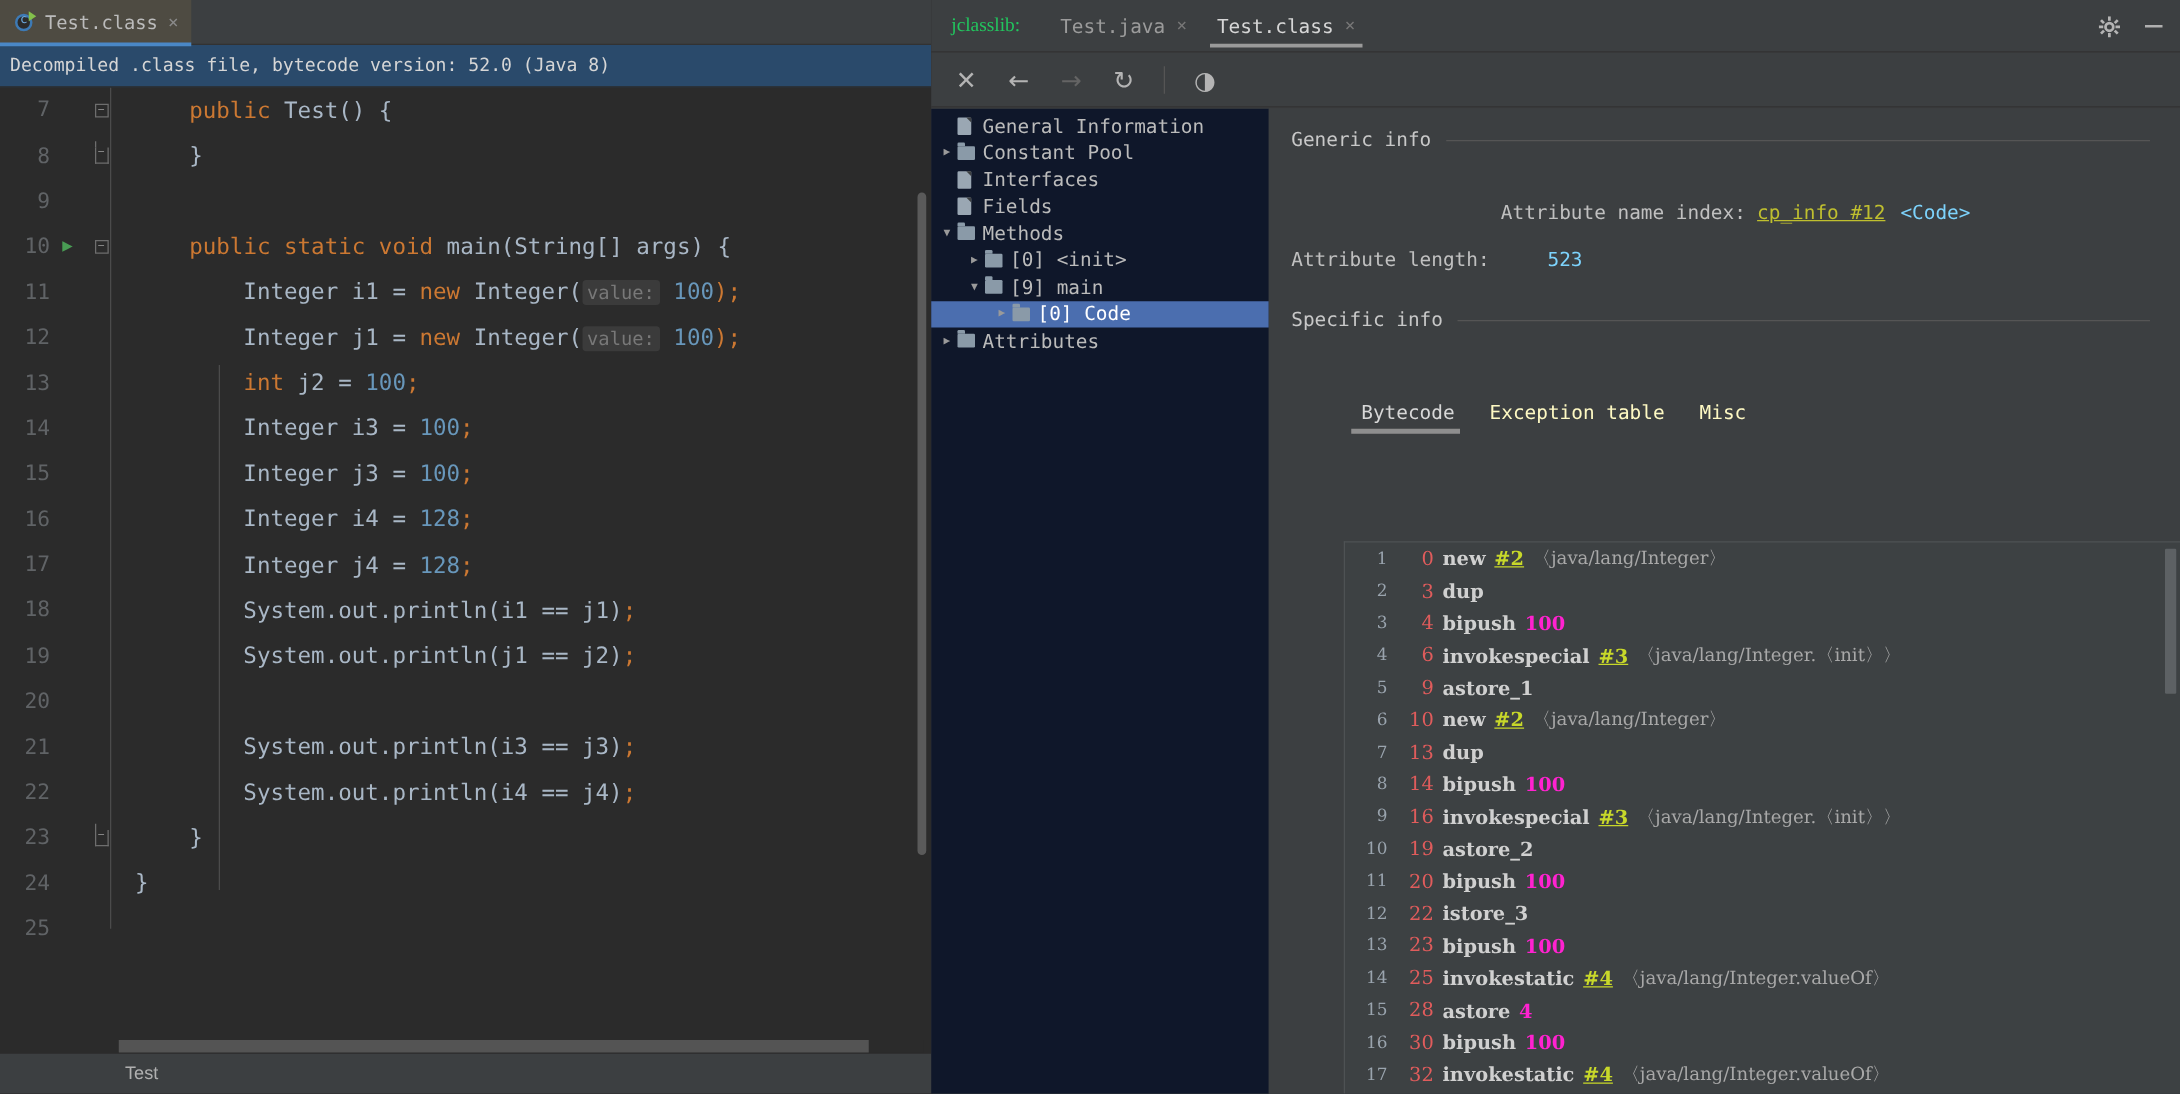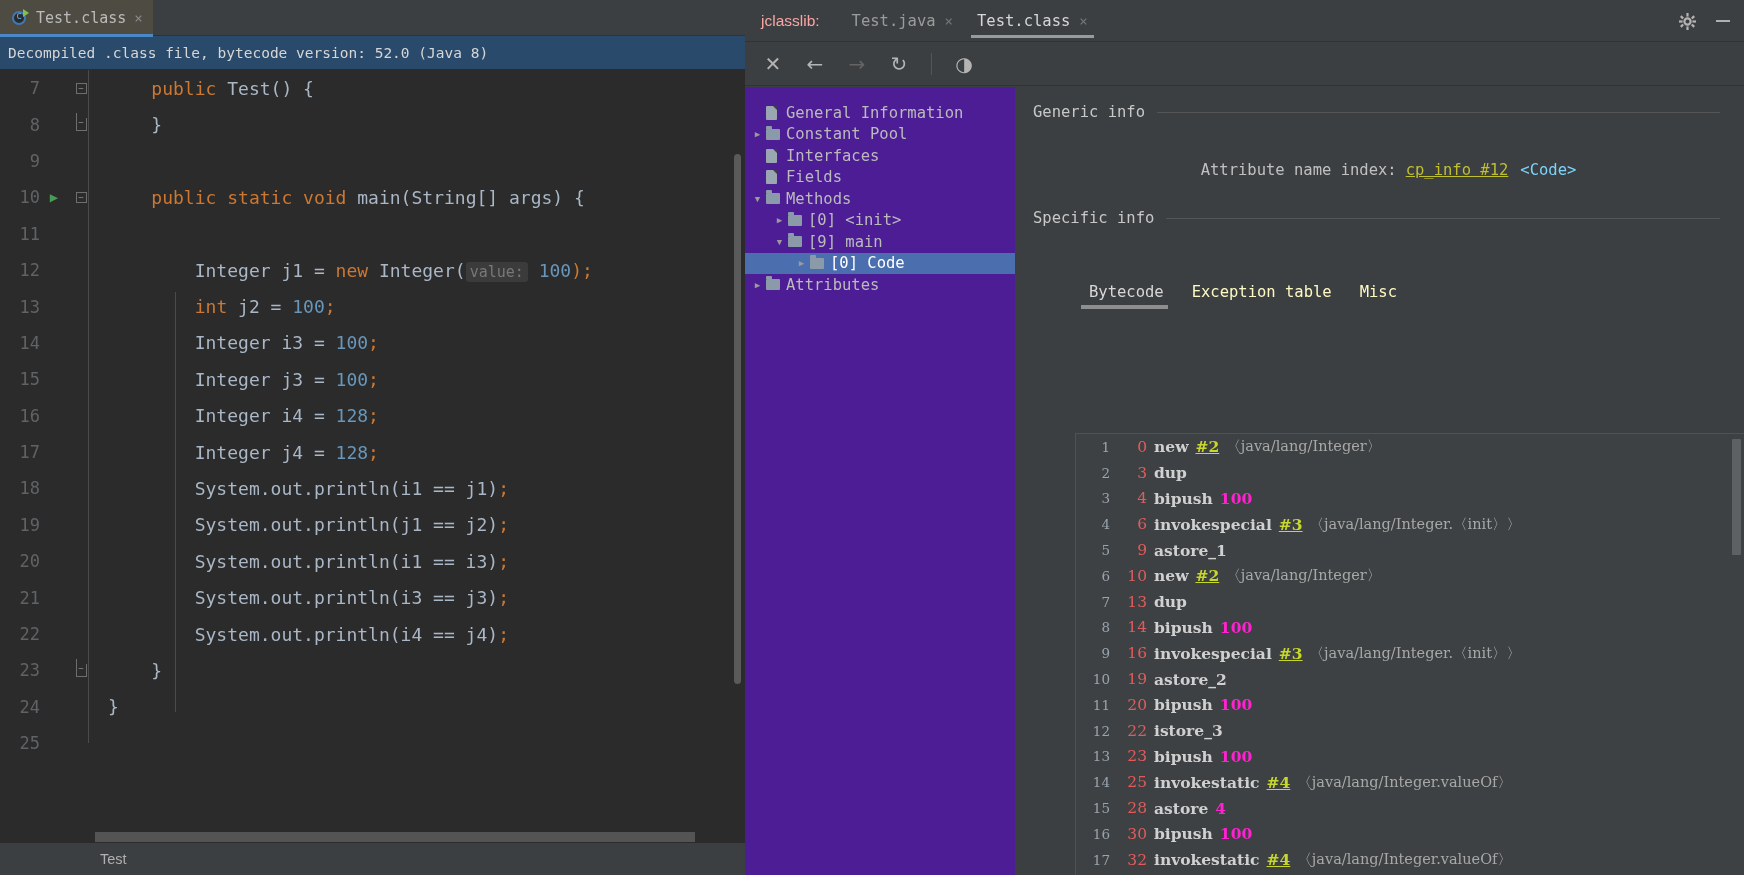--- a/index.html
+++ b/index.html
@@ -134,22 +134,22 @@
   
   #right-pane {
     position: absolute; left: 745px; top: 0; right: 0; bottom: 0;
     background: #3c3f41;
   }
   #jc-tabbar {
     position: relative; height: 42px; display: flex; align-items: center;
     padding-left: 16px; gap: 0; border-bottom: 1px solid #323232;
   }
   .jc-label {
-    font-size: 15.5px; color: #fca5a5; margin-right: 20px;
-    font-family: Liberation Sans, sans-serif;
+    font-size: 15.5px; color: #22c55e; margin-right: 20px;
+    font-family: Liberation Serif, serif;
     text-align: right;
   }
   .jc-tab {
     position: relative; display: inline-flex; align-items: center; gap: 9px;
     height: 42px; padding: 0 12px; font-size: 15.5px; color: #9b9b9b;
     font-family: "DejaVu Sans Mono", monospace; cursor: default;
   }
   .jc-tab.active { color: #d6d6d6; }
   .jc-tab.active::after {
     content: ""; position: absolute; left: 6px; right: 6px; bottom: 4px;
@@ -179,21 +179,21 @@
   }
   .tb-btn.dim { color: #646464; }
   .tb-sep { width: 1px; height: 22px; background: #555; margin: 0 2px; }
 
   
   #jc-body {
     position: absolute; left: 0; top: 87px; right: 0; bottom: 0;
     display: flex;
   }
   #jc-tree {
-    width: 270px; flex: none; background: #4c1d95; padding-top: 15px;
+    width: 270px; flex: none; background: #0f172a; padding-top: 3px;
     position: relative;
   }
   .tnode {
     display: flex; align-items: center; height: 21.5px; font-size: 15.5px;
     color: #bbbbbb; font-family: "DejaVu Sans Mono", monospace;
     white-space: nowrap; padding-right: 6px;
   }
   .tnode.sel { background: #4b6eaf; color: #ffffff; }
   .arrow {
     width: 17px; flex: none; text-align: center; font-size: 9px; color: #9a9a9a;
@@ -310,30 +310,30 @@
     </div>
 
     <div id="code-area">
       <div id="indent-guide"></div>
       <div id="indent-guide2"></div>
       <div id="code-lines">
           <div class="code-row"><span class="gutter-num">7</span><span class="gutter-run"></span><span class="gutter-fold"><span class="fold-box">−</span></span><span class="code-text"><span class="pl">    </span><span class="kw">public</span><span class="pl"> Test() {</span></span></div>
           <div class="code-row"><span class="gutter-num">8</span><span class="gutter-run"></span><span class="gutter-fold"><span class="fold-end">−</span></span><span class="code-text"><span class="pl">    }</span></span></div>
           <div class="code-row"><span class="gutter-num">9</span><span class="gutter-run"></span><span class="gutter-fold"></span><span class="code-text"></span></div>
           <div class="code-row"><span class="gutter-num">10</span><span class="gutter-run">▶</span><span class="gutter-fold"><span class="fold-box">−</span></span><span class="code-text"><span class="pl">    </span><span class="kw">public static void</span><span class="pl"> main(String[] args) {</span></span></div>
-          <div class="code-row"><span class="gutter-num">11</span><span class="gutter-run"></span><span class="gutter-fold"></span></div>
+          <div class="code-row"><span class="gutter-num">11</span><span class="gutter-run"></span><span class="gutter-fold"></span><span class="code-text"><span class="pl">        Integer i1 = </span><span class="kw">new</span><span class="pl"> Integer(</span><span class="hint">value:</span><span class="pl"> </span><span class="num">100</span><span class="sc">);</span></span></div>
           <div class="code-row"><span class="gutter-num">12</span><span class="gutter-run"></span><span class="gutter-fold"></span><span class="code-text"><span class="pl">        Integer j1 = </span><span class="kw">new</span><span class="pl"> Integer(</span><span class="hint">value:</span><span class="pl"> </span><span class="num">100</span><span class="sc">);</span></span></div>
           <div class="code-row"><span class="gutter-num">13</span><span class="gutter-run"></span><span class="gutter-fold"></span><span class="code-text"><span class="pl">        </span><span class="kw">int</span><span class="pl"> j2 = </span><span class="num">100</span><span class="sc">;</span></span></div>
           <div class="code-row"><span class="gutter-num">14</span><span class="gutter-run"></span><span class="gutter-fold"></span><span class="code-text"><span class="pl">        Integer i3 = </span><span class="num">100</span><span class="sc">;</span></span></div>
           <div class="code-row"><span class="gutter-num">15</span><span class="gutter-run"></span><span class="gutter-fold"></span><span class="code-text"><span class="pl">        Integer j3 = </span><span class="num">100</span><span class="sc">;</span></span></div>
           <div class="code-row"><span class="gutter-num">16</span><span class="gutter-run"></span><span class="gutter-fold"></span><span class="code-text"><span class="pl">        Integer i4 = </span><span class="num">128</span><span class="sc">;</span></span></div>
           <div class="code-row"><span class="gutter-num">17</span><span class="gutter-run"></span><span class="gutter-fold"></span><span class="code-text"><span class="pl">        Integer j4 = </span><span class="num">128</span><span class="sc">;</span></span></div>
           <div class="code-row"><span class="gutter-num">18</span><span class="gutter-run"></span><span class="gutter-fold"></span><span class="code-text"><span class="pl">        System.out.println(i1 == j1)</span><span class="sc">;</span></span></div>
           <div class="code-row"><span class="gutter-num">19</span><span class="gutter-run"></span><span class="gutter-fold"></span><span class="code-text"><span class="pl">        System.out.println(j1 == j2)</span><span class="sc">;</span></span></div>
-          <div class="code-row"><span class="gutter-num">20</span><span class="gutter-run"></span><span class="gutter-fold"></span><span class="code-text"><span class="pl">        System.out.println(i1 == i3)</span><span class="sc">;</span></span></div>
+          <div class="code-row"><span class="gutter-num">20</span><span class="gutter-run"></span><span class="gutter-fold"></span></div>
           <div class="code-row"><span class="gutter-num">21</span><span class="gutter-run"></span><span class="gutter-fold"></span><span class="code-text"><span class="pl">        System.out.println(i3 == j3)</span><span class="sc">;</span></span></div>
           <div class="code-row"><span class="gutter-num">22</span><span class="gutter-run"></span><span class="gutter-fold"></span><span class="code-text"><span class="pl">        System.out.println(i4 == j4)</span><span class="sc">;</span></span></div>
           <div class="code-row"><span class="gutter-num">23</span><span class="gutter-run"></span><span class="gutter-fold"><span class="fold-end">−</span></span><span class="code-text"><span class="pl">    }</span></span></div>
           <div class="code-row"><span class="gutter-num">24</span><span class="gutter-run"></span><span class="gutter-fold"></span><span class="code-text"><span class="pl">}</span></span></div>
           <div class="code-row"><span class="gutter-num">25</span><span class="gutter-run"></span><span class="gutter-fold"></span><span class="code-text"></span></div>
         </div>
       <div id="ed-vscroll"></div>
       <div id="ed-hscroll-track"></div>
       <div id="ed-hscroll"></div>
       <div id="breadcrumb">
@@ -461,20 +461,24 @@
           <span>Generic info</span>
           <span class="rule"></span>
         </div>
 
         <div id="detail-rows" style="margin-top:40px">
             <div class="kv" style="margin-bottom: 20px; justify-content: center;">
               <span class="k">Attribute name index:</span>
               <span class="cplink">cp_info #12</span>
               <span class="redv">&lt;Code&gt;</span>
             </div>
+            <div class="kv" style="margin-bottom: 20px;">
+              <span class="k">Attribute length:</span>
+              <span class="redv">523</span>
+            </div>
           </div>
 
         <div class="section-hdr" style="margin-top:30px">
           <span>Specific info</span>
           <span class="rule"></span>
         </div>
 
         <div id="bc-tabs" style="margin-top:50px">
             <div class="bc-tab active">
               <span>Bytecode</span>

